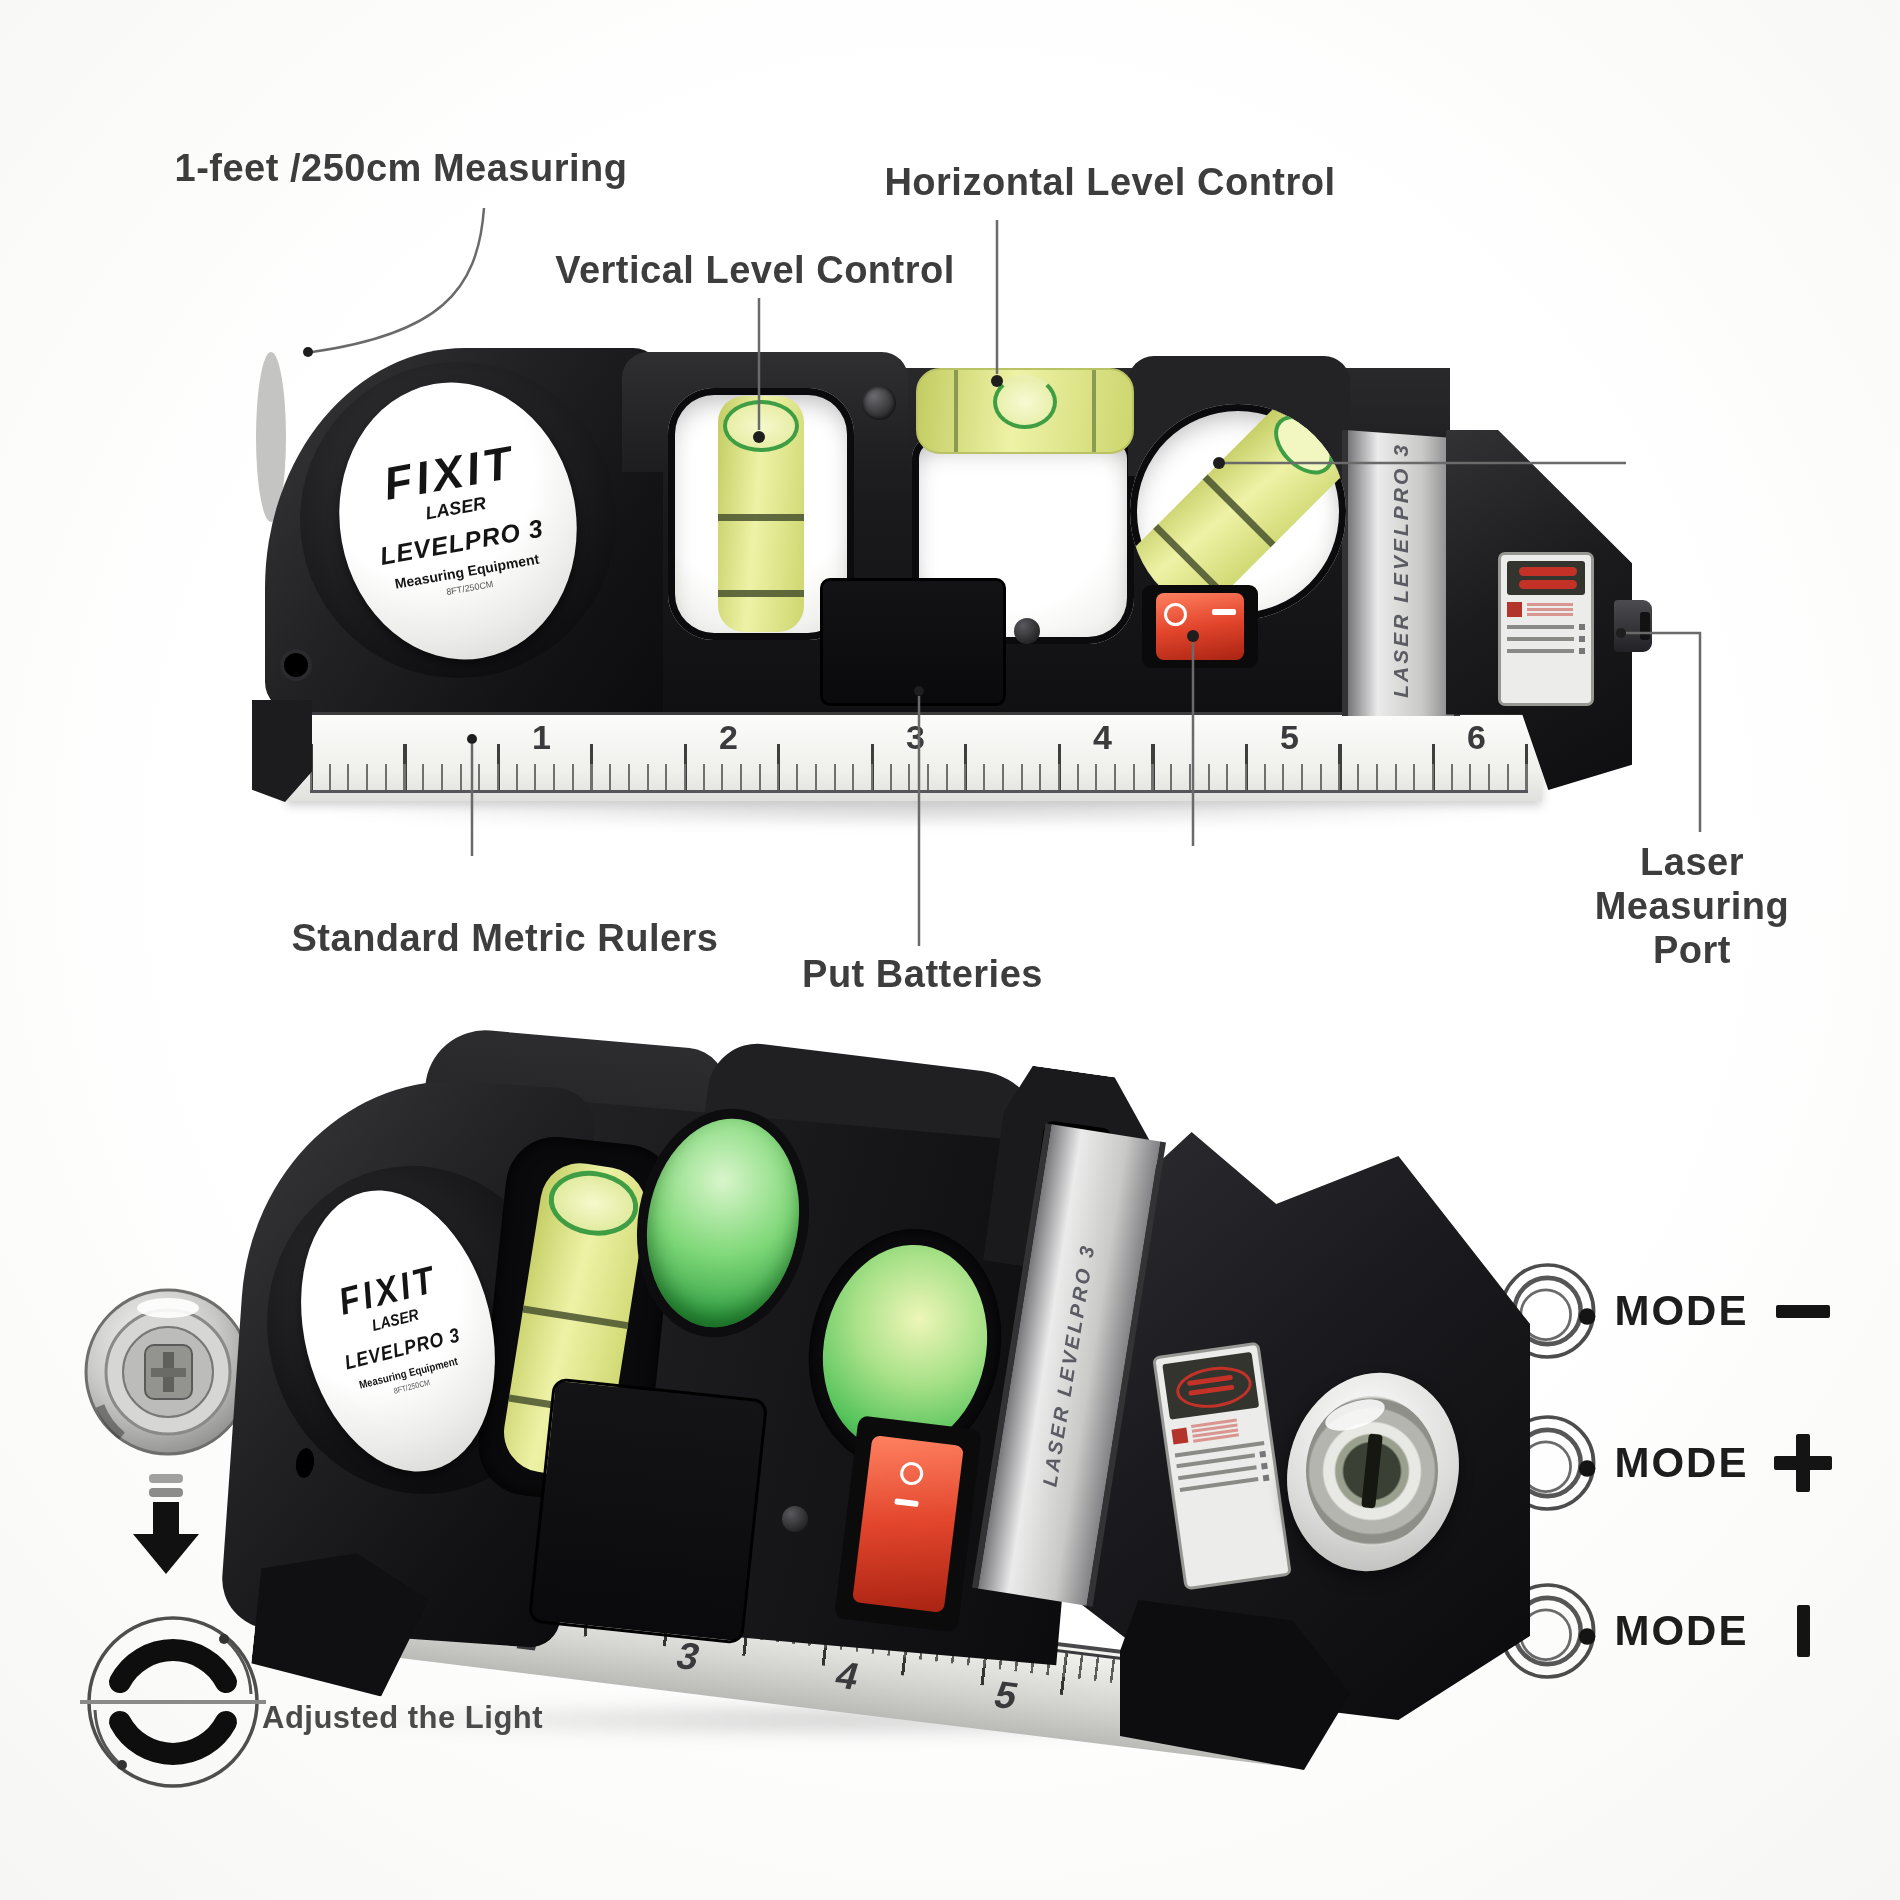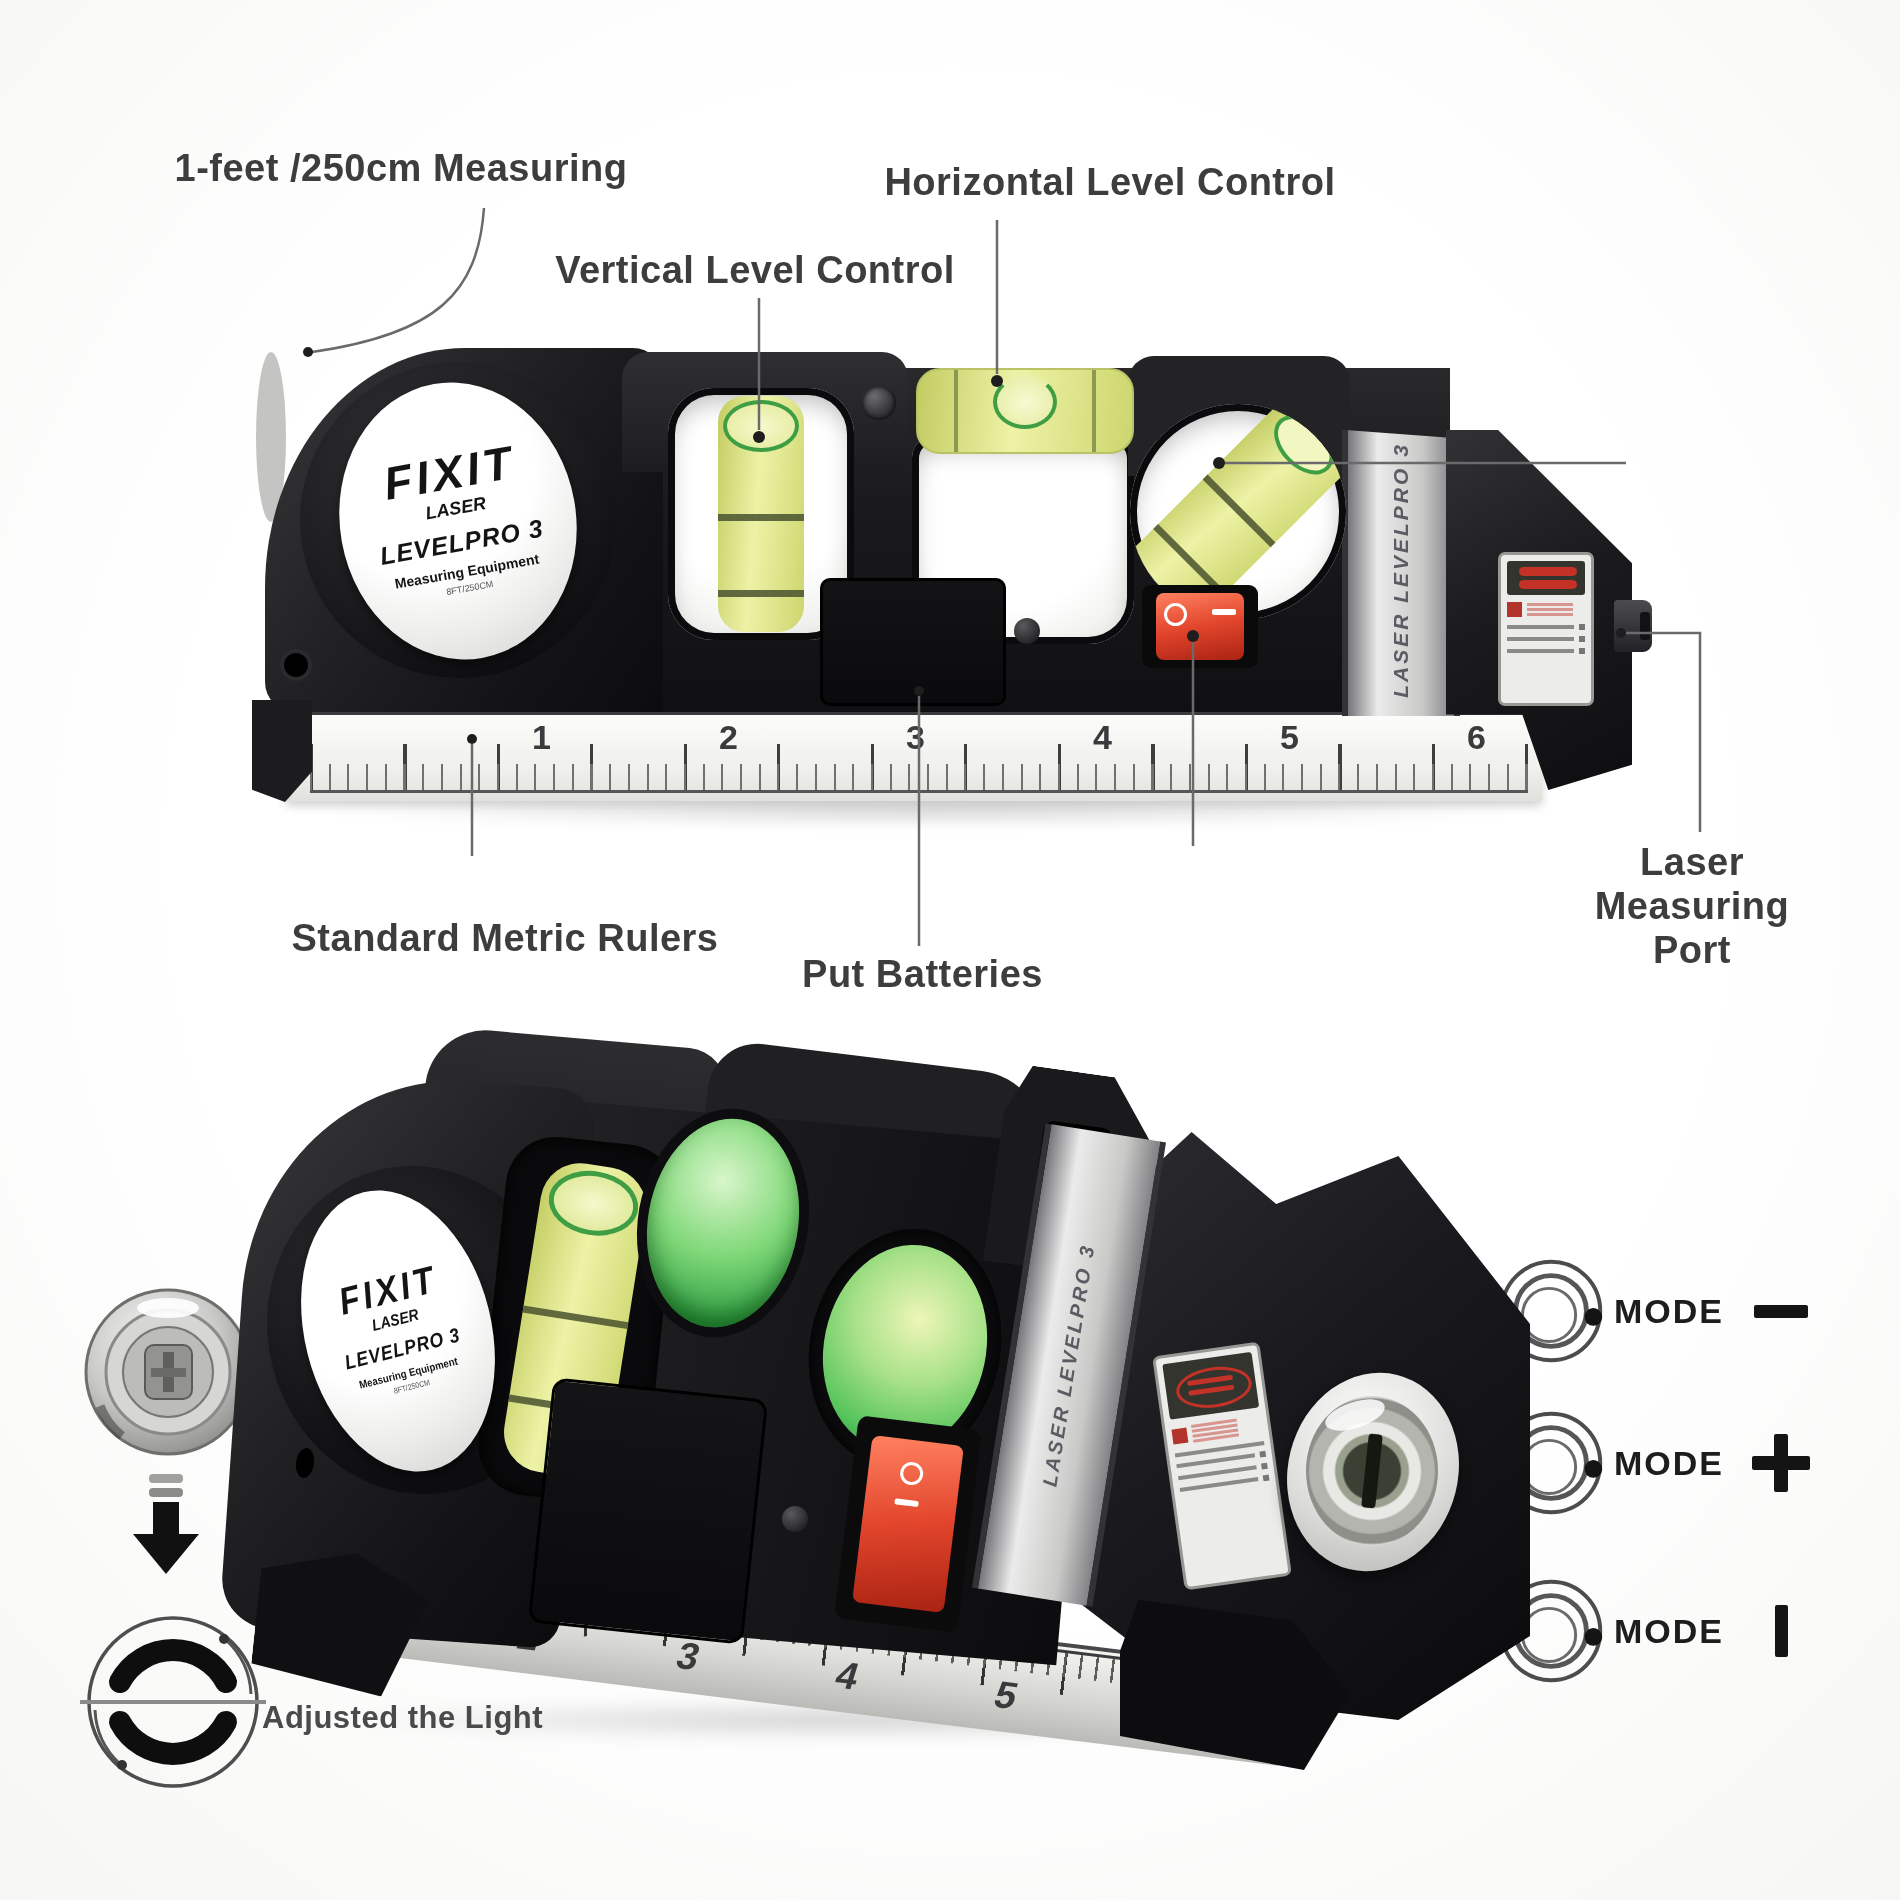--- a/index.html
+++ b/index.html
@@ -60,21 +60,21 @@
   .warn{background:#ececea;border:3px solid #979793;border-radius:7px;padding:6px;box-sizing:border-box;}
   .warn .wtop{height:34px;background:#34342f;border-radius:3px;position:relative;}
   .warn .pill{position:absolute;left:12px;width:58px;height:9px;background:#c43227;border-radius:5px;}
   .warn .row{display:flex;align-items:center;margin-top:6px;gap:5px;}
   .warn .sq{width:15px;height:15px;background:#b3342a;}
   .warn .pk{width:46px;height:3px;background:#d9958f;margin:2px 0;}
   .warn .gl{height:4px;background:#8a8a86;flex:1;}
   .warn .gd{width:6px;height:6px;background:#77777a;}
   
   .mode-row{position:absolute;width:340px;height:130px;display:flex;align-items:center;}
-  .mode-word{font-size:34px;font-weight:800;color:#1d1d1d;letter-spacing:2px;margin-left:0;}
+  .mode-word{font-size:42px;font-weight:800;color:#1d1d1d;letter-spacing:2px;margin-left:8px;}
   .sym{margin-left:22px;display:flex;align-items:center;justify-content:center;width:70px;height:70px;}
   .sym-minus{width:54px;height:13px;background:#141414;border-radius:2px;}
   .sym-line{width:13px;height:52px;background:#141414;border-radius:2px;}
   .sym-plus{position:relative;width:58px;height:58px;}
   .sym-plus::before,.sym-plus::after{content:"";position:absolute;background:#141414;border-radius:2px;}
   .sym-plus::before{left:0;right:0;top:22px;height:14px;}
   .sym-plus::after{top:0;bottom:0;left:22px;width:14px;}
   .overlay{position:absolute;left:0;top:0;z-index:60;pointer-events:none;}
 </style>
 </head>

